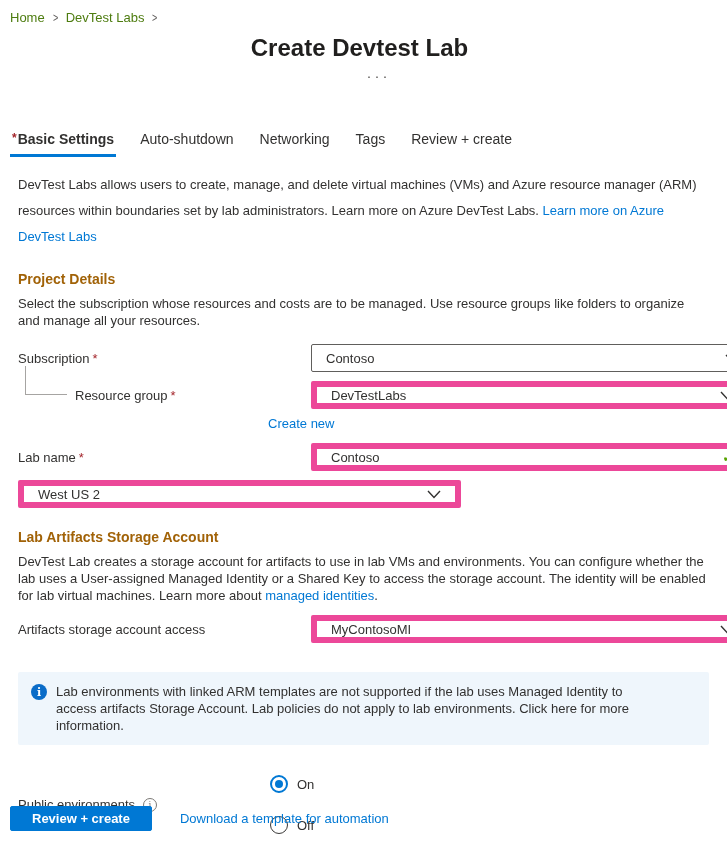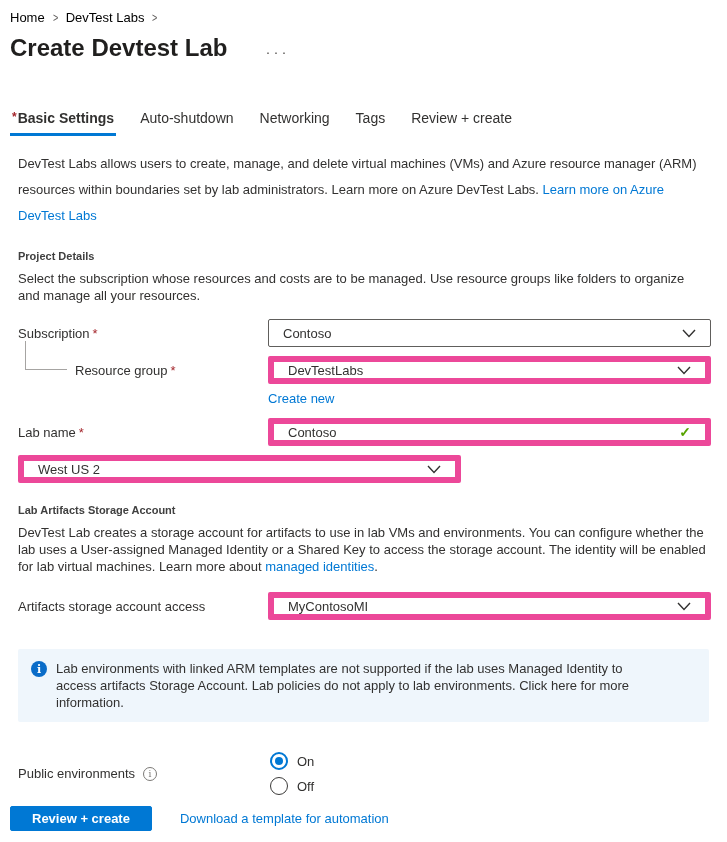--- a/index.html
+++ b/index.html
@@ -11,43 +11,43 @@
     font-family: "Liberation Sans", sans-serif;
     font-size: 13px;
     color: #323130;
     overflow: hidden;
   }
   a { cursor: pointer; }
   .link { color: #0078d4; text-decoration: none; }
 
   
   .breadcrumb { padding: 10px 18px 0 10px; font-size: 13px; display: flex; align-items: center; }
-  .crumb { color: #000000; text-decoration: none; }
+  .crumb { color: #4d7c0f; text-decoration: none; }
   .crumb-sep { color: #605e5c; margin: 0 7px; font-size: 12px; transform: scaleX(.75); display: inline-block; }
 
   
-  .title-row { display: flex; align-items: center; padding: 9px 18px 0 10px; }
+  .title-row { display: flex; align-items: center; padding: 9px 18px 0 10px; flex-direction: column; }
   .page-title { font-size: 24px; font-weight: 700; color: #201f1e; margin: 0; }
   .more-menu { color: #5d5a58; margin-left: 38px; font-size: 15px; letter-spacing: 3px; cursor: pointer; line-height: 1; padding-top: 6px; }
 
   
   .tabs { display: flex; padding-left: 10px; margin-top: 48px; text-align: right; }
   .tab { margin-right: 22px; padding: 0 2px 7px 2px; font-size: 14px; color: #323130; cursor: pointer; border-bottom: 3px solid transparent; }
   .tab.selected { font-weight: 700; border-bottom-color: #0078d4; }
   .tab-req { color: #a4262c; font-size: 12px; vertical-align: top; margin-right: 1px; }
 
   .content { padding: 0 18px; }
   .intro { margin-top: 15px; line-height: 26px; }
 
-  .section-heading { font-weight: 700; font-size: 11px; color: #404040; margin-top: 21px; }
+  .section-heading { font-weight: 700; font-size: 14px; color: #a16207; margin-top: 21px; }
   .section-desc { margin-top: 8px; line-height: 17px; }
 
   
   .form { margin-top: 15px; }
-  .field-row { display: flex; align-items: center; margin-bottom: 9px; position: relative; }
+  .field-row { display: flex; align-items: center; margin-bottom: 9px; position: relative; gap: 43px; }
   .label-col { width: 250px; flex: none; font-size: 13px; padding-right: 10px; }
   .req { color: #a4262c; margin-left: 3px; }
   .control {
     width: 443px; height: 28px; flex: none;
     border: 1px solid #605e5c; border-radius: 2px;
     display: flex; align-items: center; justify-content: space-between;
     padding: 0 14px; background: #fff; cursor: pointer;
   }
   .control.dirty { border: 6px solid #ec4899; }
   .control .value { color: #323130; }
@@ -55,21 +55,21 @@
   .check-ok { color: #57a300; font-weight: 700; font-size: 14px; }
 
   .rg-row .label-col { padding-left: 57px; }
   .rg-connector {
     position: absolute; left: 7px; top: -15px;
     width: 42px; height: 29px;
     border-left: 1px solid #a6a4a2; border-bottom: 1px solid #a6a4a2;
   }
   .create-new-row { margin: -2px 0 12px 250px; }
 
-  .artifacts-row { margin-top: 17px; }
+  .artifacts-row { margin-top: 11px; }
 
   
   .info-note {
     margin-top: 29px;
     background: #eff6fc;
     border-radius: 2px;
     display: flex; align-items: flex-start;
     padding: 11px 14px 11px 13px;
     line-height: 17px;
   }
@@ -85,21 +85,21 @@
   
   .pub-row { display: flex; margin-top: 30px; }
   .pub-label { width: 250px; flex: none; display: flex; align-items: center; }
   .info-icon-outline {
     width: 14px; height: 14px; border-radius: 50%;
     border: 1px solid #7b7976; color: #7b7976;
     font-size: 9px; font-family: "DejaVu Serif", serif;
     display: inline-flex; align-items: center; justify-content: center;
     margin-left: 8px;
   }
-  .radio-group { display: flex; flex-direction: column; gap: 7px; padding-left: 2px; }
+  .radio-group { display: flex; flex-direction: column; gap: 23px; padding-left: 2px; }
   .radio-option { display: flex; align-items: center; cursor: pointer; }
   .radio { width: 18px; height: 18px; border-radius: 50%; position: relative; flex: none; }
   .radio.on { border: 2px solid #0078d4; }
   .radio.on::after {
     content: ""; position: absolute; width: 8px; height: 8px; border-radius: 50%;
     background: #0078d4; left: 50%; top: 50%; transform: translate(-50%, -50%);
   }
   .radio.off { border: 1px solid #3b3a39; }
   .radio-label { margin-left: 9px; }
 

